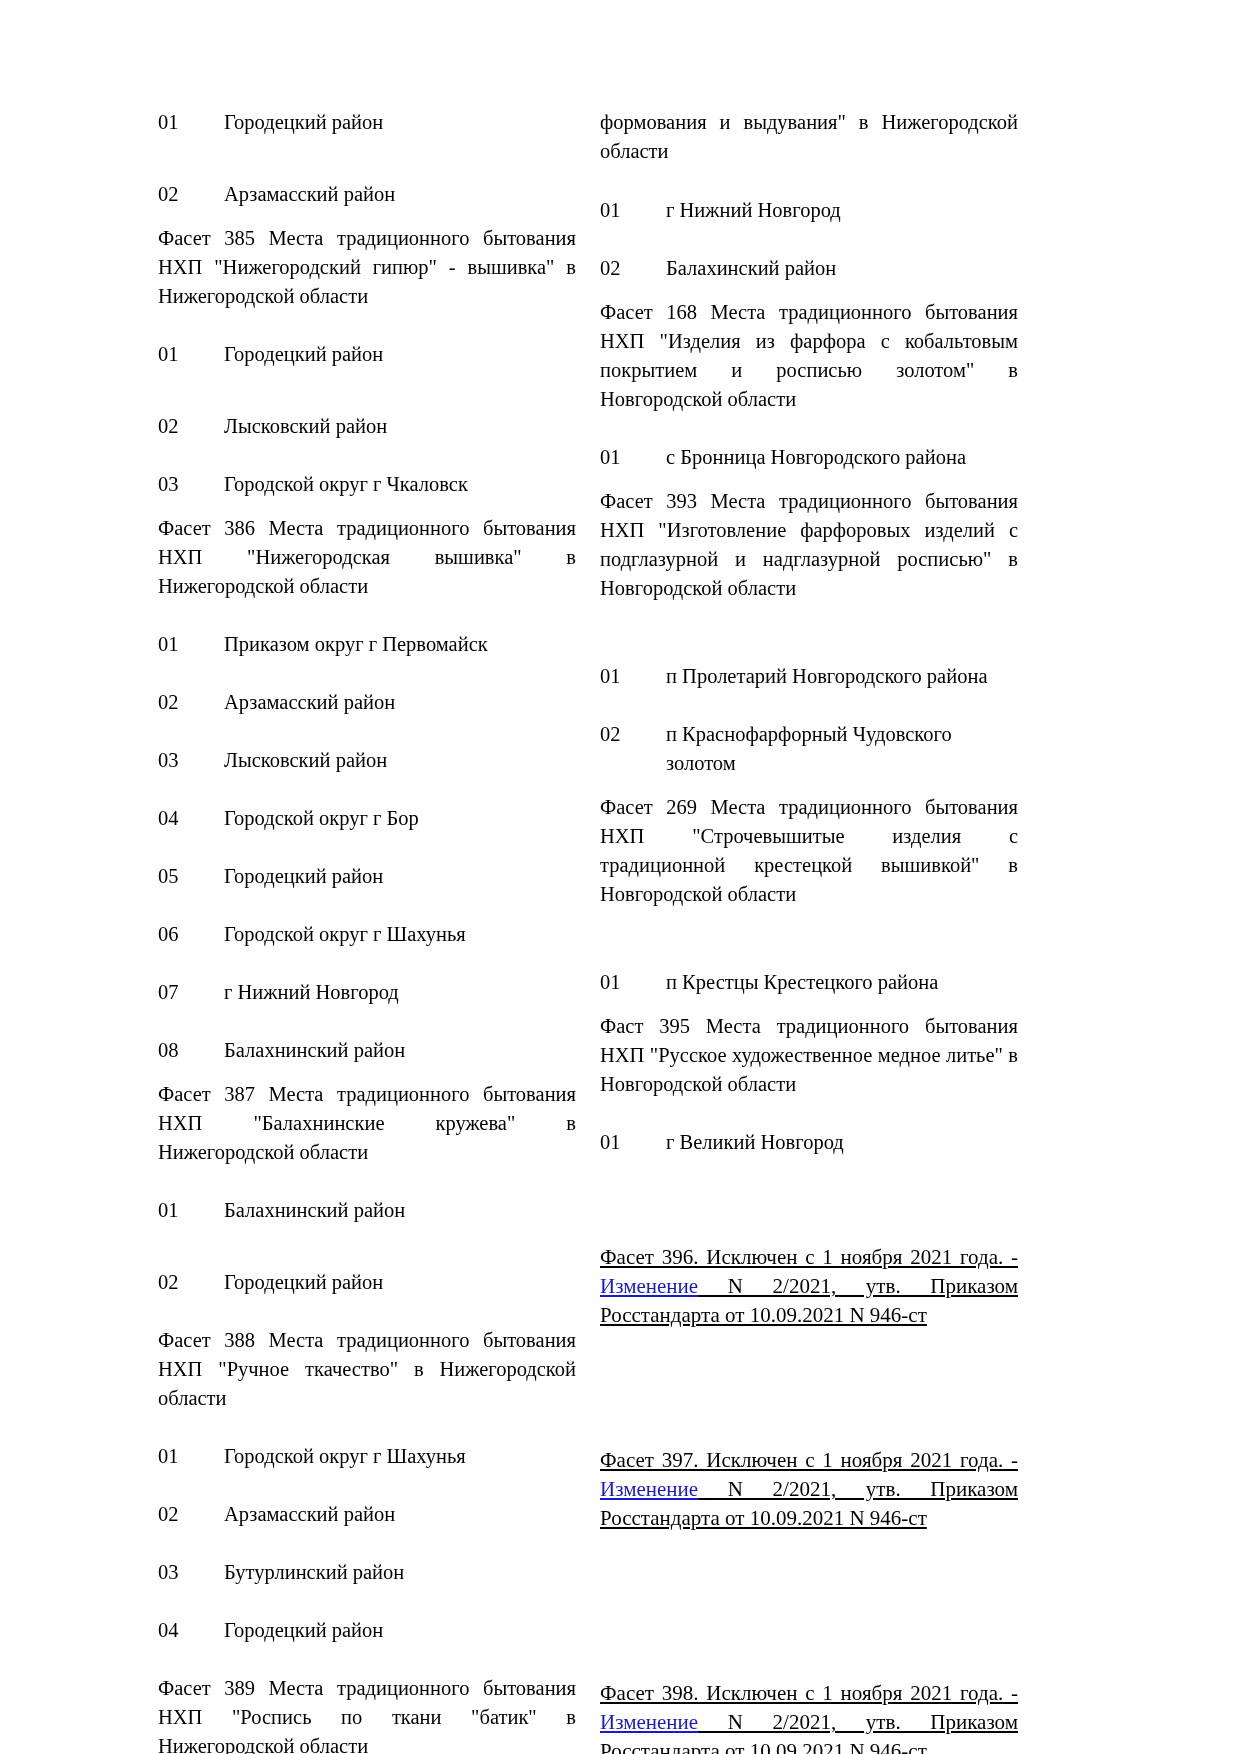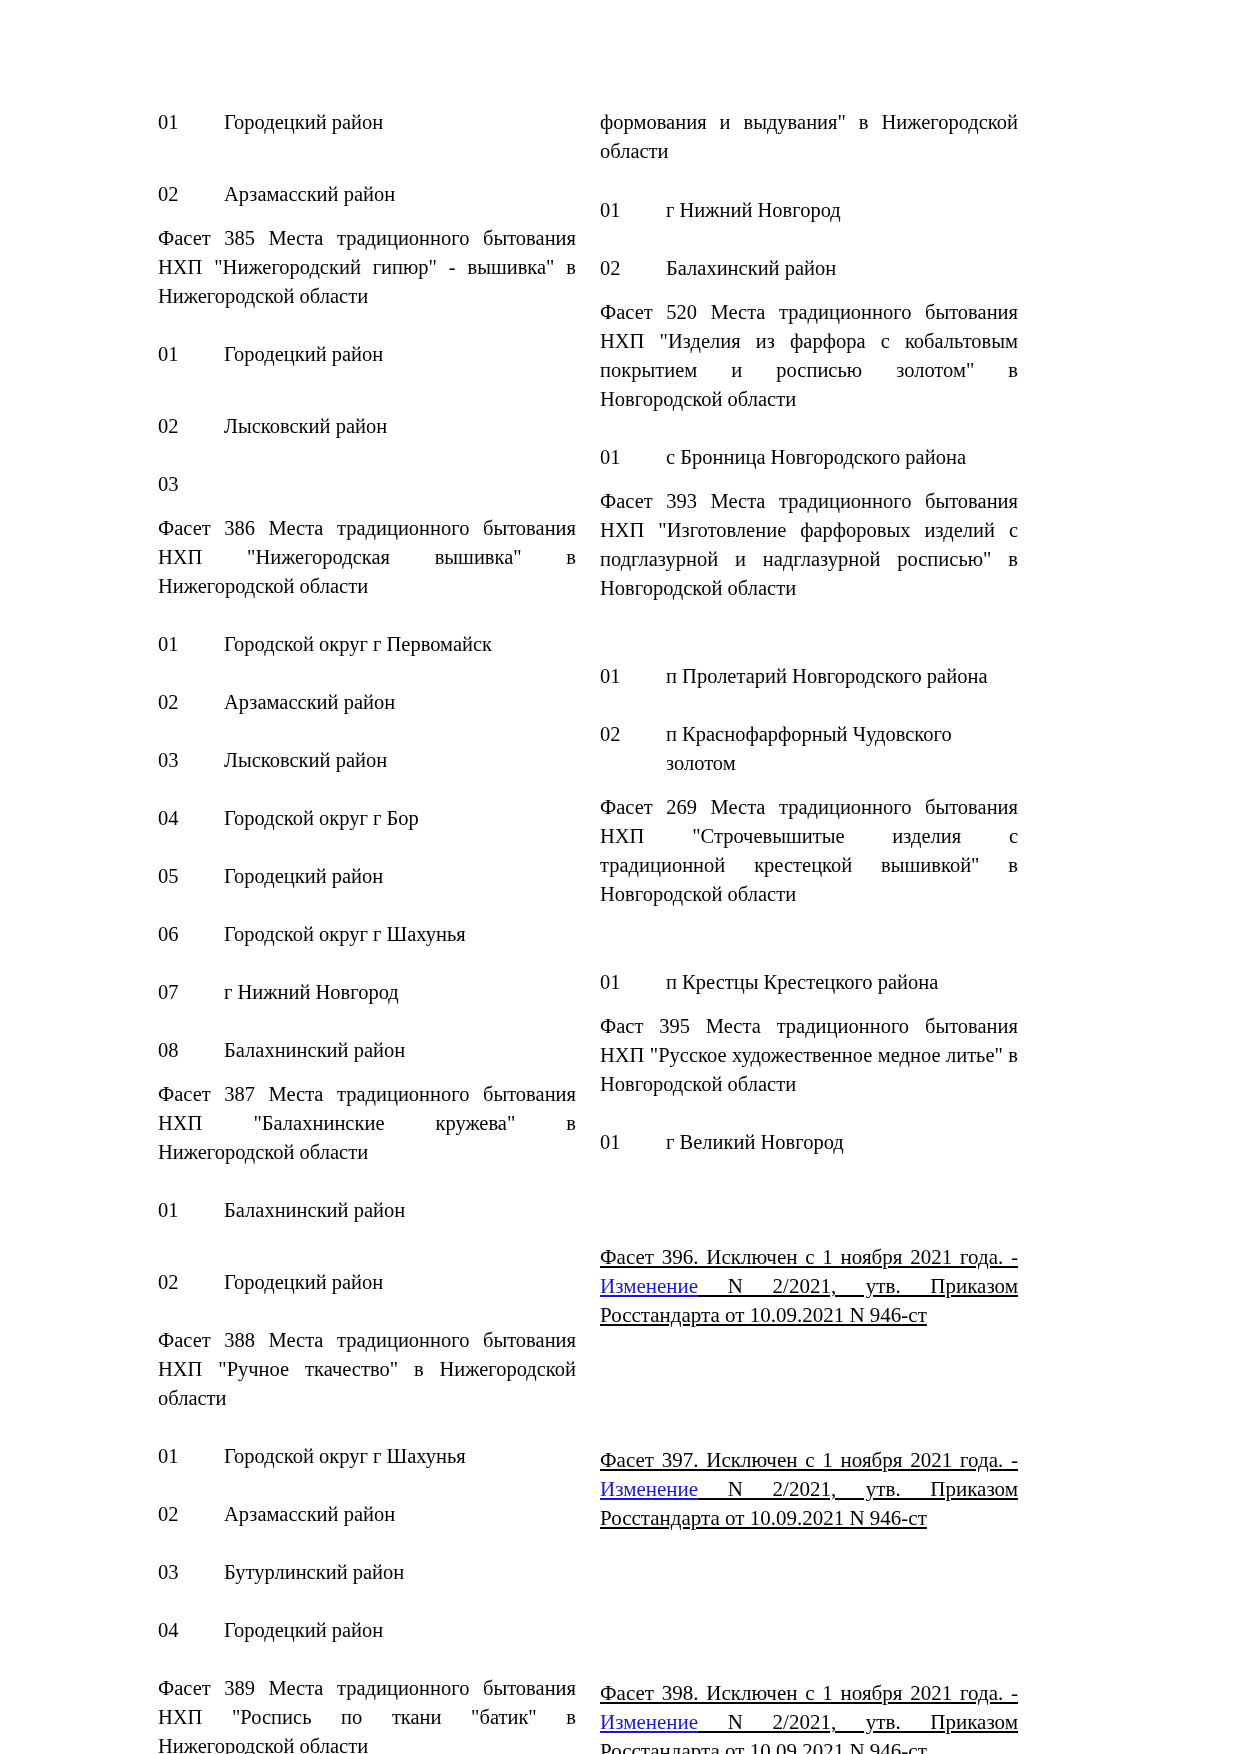--- a/index.html
+++ b/index.html
@@ -109,27 +109,28 @@
 
       <div class="spacer-sm"></div>
 
       <div class="row">
         <span class="code">02</span>
         <span class="label">Лысковский район</span>
       </div>
 
       <div class="row">
         <span class="code">03</span>
+        <span class="label">Городской округ г Чкаловск</span>
       </div>
 
       <p class="para block-gap">Фасет 386 Места традиционного бытования НХП "Нижегородская вышивка" в Нижегородской области</p>
 
       <div class="row">
         <span class="code">01</span>
-        <span class="label">Городской округ г Первомайск</span>
+        <span class="label">Приказом округ г Первомайск</span>
       </div>
 
       <div class="row">
         <span class="code">02</span>
         <span class="label">Арзамасский район</span>
       </div>
 
       <div class="row">
         <span class="code">03</span>
         <span class="label">Лысковский район</span>
@@ -212,21 +213,21 @@
       <div class="row" style="margin-top:30px">
         <span class="code">01</span>
         <span class="label">г Нижний Новгород</span>
       </div>
 
       <div class="row">
         <span class="code">02</span>
         <span class="label">Балахинский район</span>
       </div>
 
-      <p class="para block-gap">Фасет 520 Места традиционного бытования НХП "Изделия из фарфора с кобальтовым покрытием и росписью золотом" в Новгородской области</p>
+      <p class="para block-gap">Фасет 168 Места традиционного бытования НХП "Изделия из фарфора с кобальтовым покрытием и росписью золотом" в Новгородской области</p>
 
       <div class="row">
         <span class="code">01</span>
         <span class="label">с Бронница Новгородского района</span>
       </div>
 
       <p class="para block-gap">Фасет 393 Места традиционного бытования НХП "Изготовление фарфоровых изделий с подглазурной и надглазурной росписью" в Новгородской области</p>
 
       <div class="spacer-md"></div>
 

